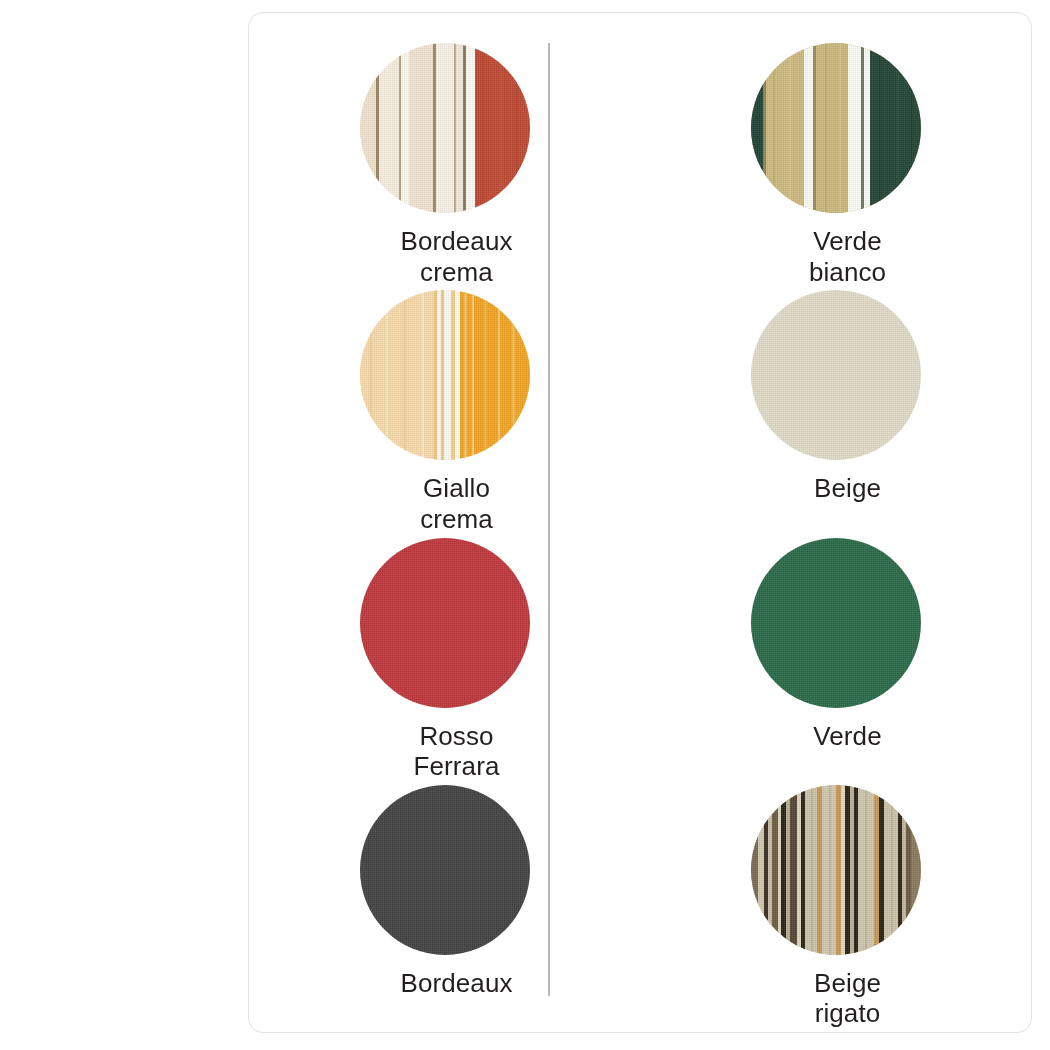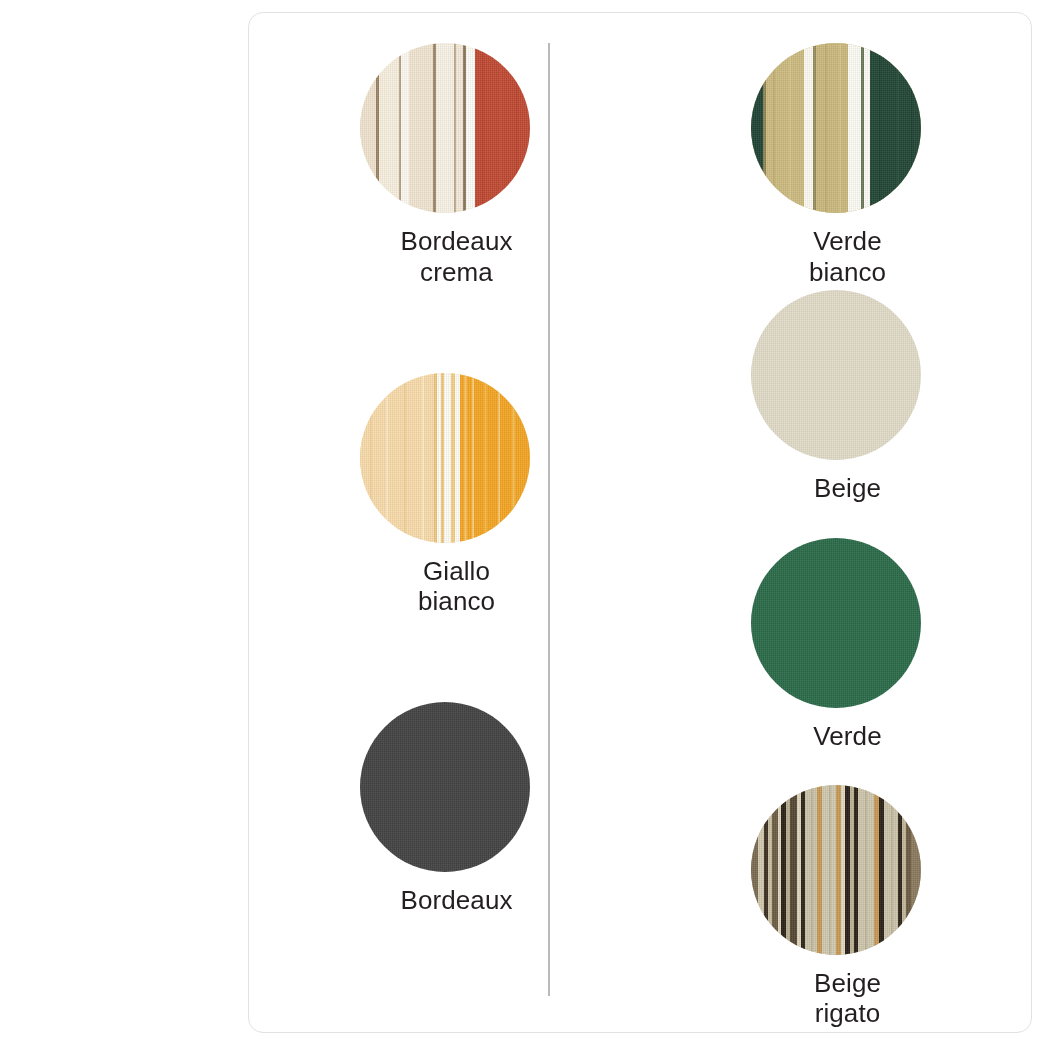--- a/index.html
+++ b/index.html
@@ -148,23 +148,33 @@
             <rect x="104" y="0" width="3" height="170" fill="#f9c464" opacity="0.9"></rect>
             <rect x="112" y="0" width="2" height="170" fill="#fbd286" opacity="0.85"></rect>
             <rect x="124" y="0" width="3" height="170" fill="#f7b945" opacity="0.8"></rect>
             <rect x="138" y="0" width="2" height="170" fill="#fbd184" opacity="0.8"></rect>
             <rect x="152" y="0" width="3" height="170" fill="#f8c055" opacity="0.8"></rect>
             <rect x="164" y="0" width="2" height="170" fill="#fad municipality" opacity="0"></rect>
           </svg>
           <div class="weave"></div>
         </div>
         <div class="swatch-label">Giallo
-bianco</div>
-      </div>
-
+crema</div>
+      </div>
+
+      <div class="swatch-item">
+        <div class="swatch-circle">
+          <svg viewBox="0 0 170 170" preserveAspectRatio="none">
+            <rect x="0" y="0" width="170" height="170" fill="#c0383c"></rect>
+          </svg>
+          <div class="weave"></div>
+        </div>
+        <div class="swatch-label">Rosso
+Ferrara</div>
+      </div>
 
       <div class="swatch-item">
         <div class="swatch-circle">
           <svg viewBox="0 0 170 170" preserveAspectRatio="none">
             <rect x="0" y="0" width="170" height="170" fill="#434343"></rect>
           </svg>
           <div class="weave"></div>
         </div>
         <div class="swatch-label">Bordeaux</div>
       </div>

